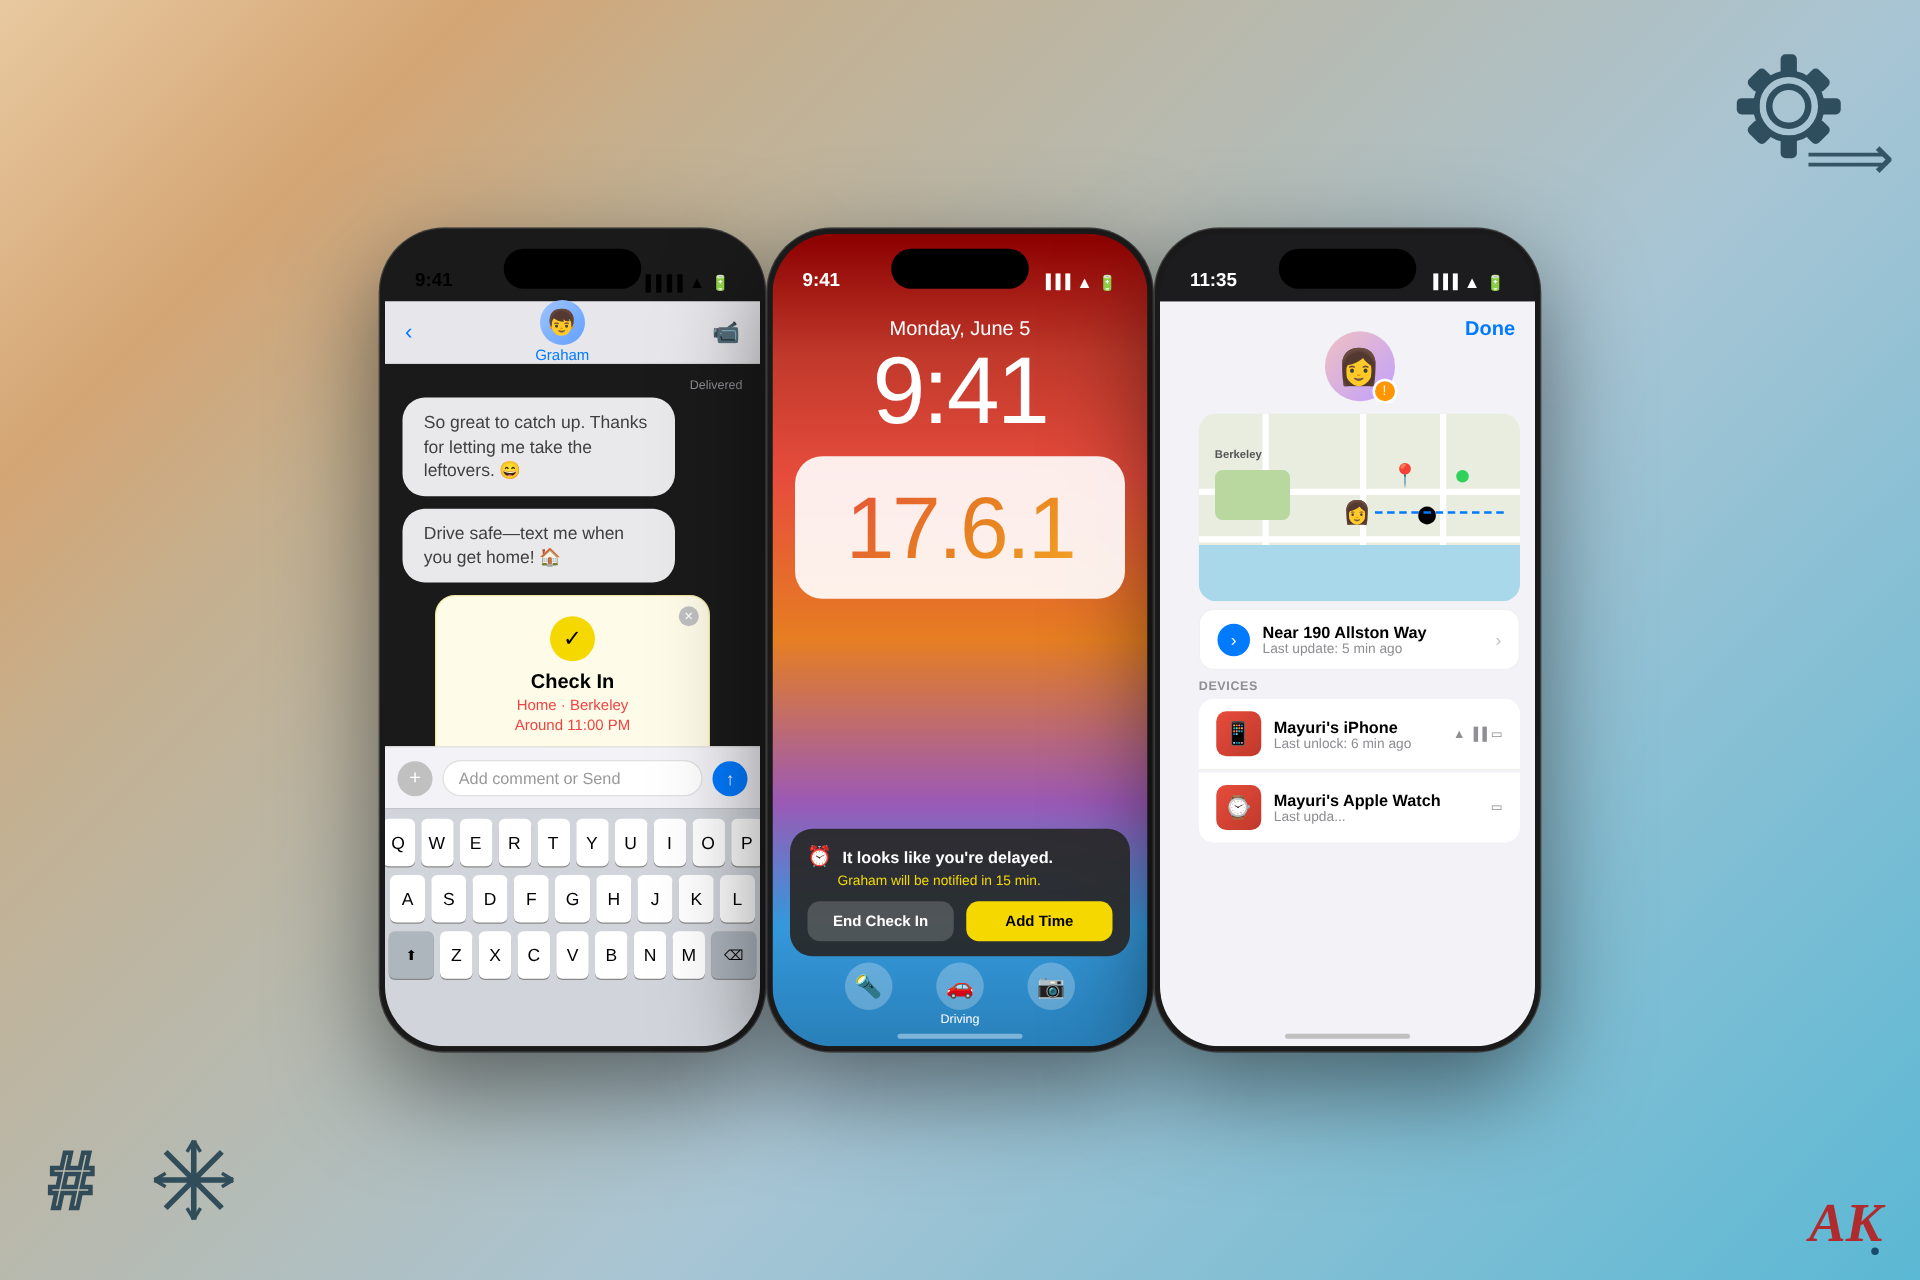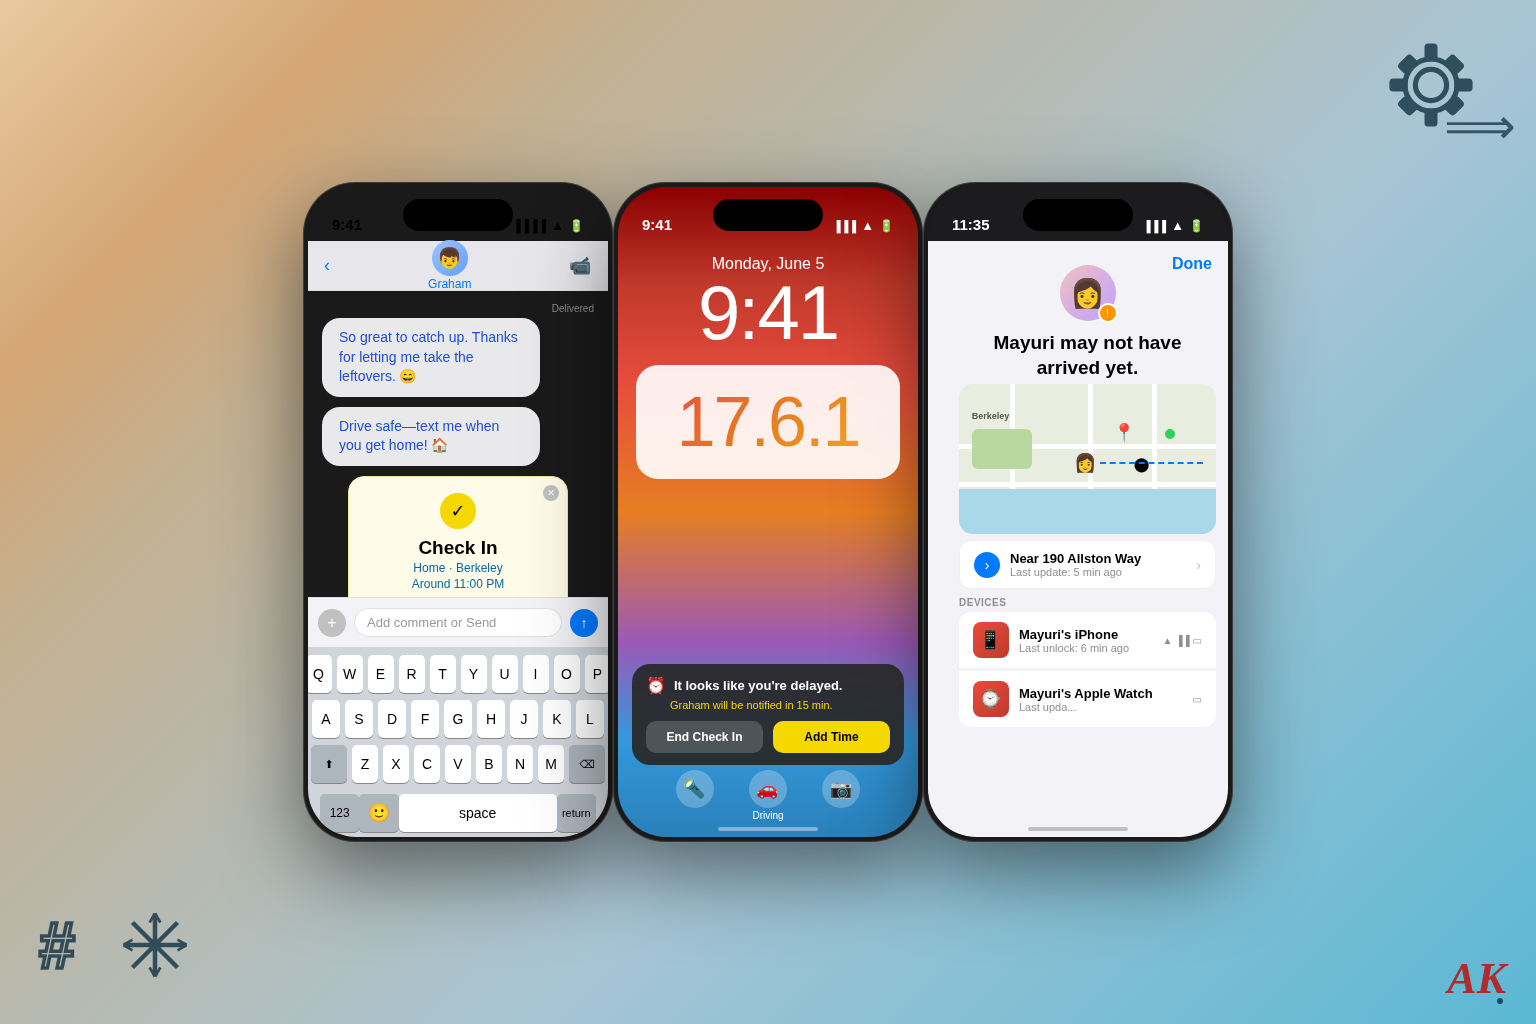--- a/index.html
+++ b/index.html
@@ -146,21 +146,21 @@
     .msg-bubble {
       padding: 10px 14px;
       border-radius: 18px;
       font-size: 14px;
       line-height: 1.4;
       max-width: 80%;
     }
 
     .msg-received {
       background: #e9e9eb;
-      color: #1d4ed8;
+      color: #404040;
       align-self: flex-start;
       padding-left: 17px;
     }
 
     .checkin-card {
       background: #fefce8;
       border-radius: 16px;
       padding: 16px;
       margin: 0 auto;
       width: 220px;
@@ -190,28 +190,28 @@
       background: #f5d800;
       border-radius: 50%;
       display: flex;
       align-items: center;
       justify-content: center;
       margin: 0 auto 8px;
       font-size: 18px;
     }
 
     .checkin-title {
-      font-size: 19px;
+      font-size: 16px;
       font-weight: 700;
       color: #000;
     }
 
     .checkin-detail {
       font-size: 12px;
-      color: #0369a1;
+      color: #ef4444;
       margin-top: 2px;
     }
 
     .checkin-edit-btn {
       background: #f5d800;
       border: none;
       border-radius: 20px;
       padding: 7px 24px;
       font-size: 13px;
       font-weight: 600;
@@ -702,26 +702,20 @@
           <div class="key">Z</div>
           <div class="key">X</div>
           <div class="key">C</div>
           <div class="key">V</div>
           <div class="key">B</div>
           <div class="key">N</div>
           <div class="key">M</div>
           <div class="key key-special">⌫</div>
         </div>
 
-        <div class="keyboard-bottom">
-          <div class="key key-special key-123">123</div>
-          <div class="key key-special" style="font-size:18px;">🙂</div>
-          <div class="key key-space">space</div>
-          <div class="key key-special key-return">return</div>
-        </div>
         <div style="display:flex;justify-content:space-between;padding:4px 20px 0;margin-top:4px;">
           
           
         </div>
       </div>
     </div>
 
   </div>
 
   <div class="phone">
@@ -796,21 +790,20 @@
 
       <div class="checkin-alert-screen">
 
         <button class="alert-done-btn" style="position:absolute;top:14px;right:16px;color:#007AFF;font-size:16px;font-weight:600;background:none;border:none;cursor:pointer;">Done</button>
 
         <div class="alert-memoji" style="width:56px;height:56px;margin:24px auto 10px;position:relative;">
           <div class="memoji-circle" style="width:56px;height:56px;border-radius:50%;background:linear-gradient(135deg,#f0c0c0,#c0a0ff);display:flex;align-items:center;justify-content:center;font-size:28px;">👩</div>
           <div class="memoji-badge" style="position:absolute;bottom:-2px;right:-2px;width:20px;height:20px;background:#FF9500;border-radius:50%;display:flex;align-items:center;justify-content:center;font-size:11px;border:2px solid white;">!</div>
         </div>
 
-        <div class="alert-title" style="font-size:19px;font-weight:800;text-align:center;color:#000;padding:0 20px;line-height:1.3;">Mayuri may not have arrived yet.</div>
 
 
         <div class="map-view" style="margin:4px 12px;height:150px;border-radius:14px;overflow:hidden;position:relative;background:#e8ede0;">
 
           <div style="position:absolute;background:#fff;height:5px;left:0;right:0;top:40%;"></div>
           <div style="position:absolute;background:#fff;height:5px;left:0;right:0;top:65%;"></div>
           <div style="position:absolute;background:#fff;width:5px;top:0;bottom:0;left:20%;"></div>
           <div style="position:absolute;background:#fff;width:5px;top:0;bottom:0;left:50%;"></div>
           <div style="position:absolute;background:#fff;width:5px;top:0;bottom:0;left:75%;"></div>
 

